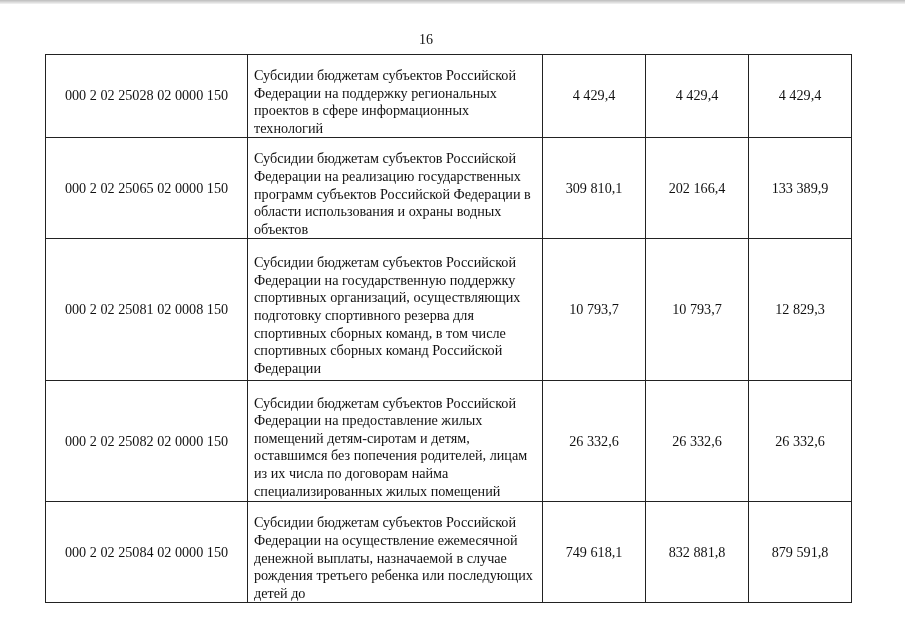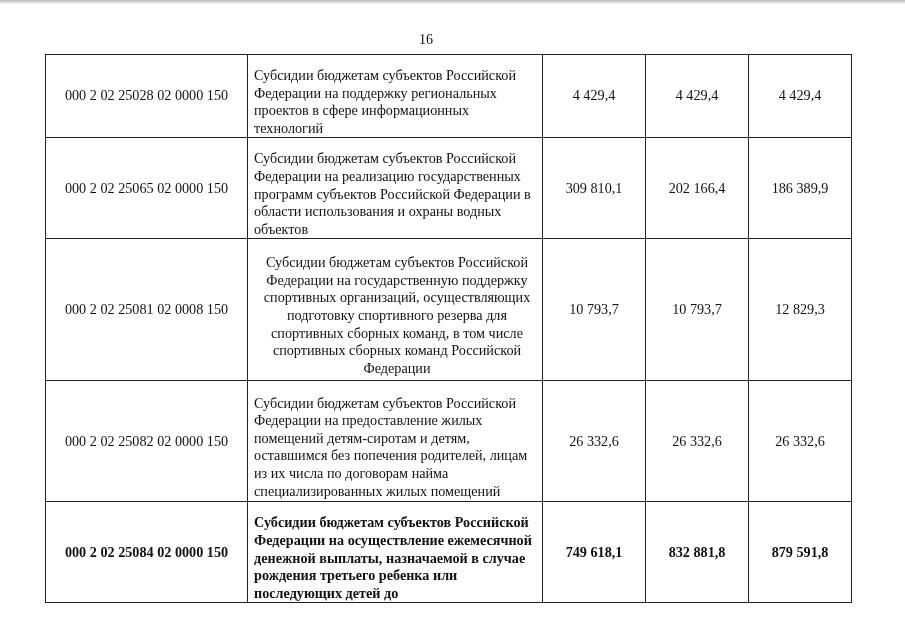--- a/index.html
+++ b/index.html
@@ -57,23 +57,23 @@
       padding-left: 6px !important;
       padding-right: 2px !important;
       vertical-align: top;
     }
     td.num {
       width: 102px;
       text-align: center;
     }
     tr.r1 td { height: 71px; }
     tr.r2 td { height: 87px; }
-    tr.r3 td { height: 141px; text-align: center; }
+    tr.r3 td { height: 141px; }
     tr.r4 td { height: 120px; }
-    tr.r5 td { height: 88px; font-weight: bold; }
+    tr.r5 td { height: 88px; }
     .desc-text { display: block; margin-top: 12px; }
   </style>
 </head>
 <body>
 
 <div class="scan-edge"></div>
 
 <div class="page-number">
   <span>16</span>
 </div>
@@ -89,21 +89,21 @@
       <td class="num">4 429,4</td>
       <td class="num">4 429,4</td>
     </tr>
     <tr class="r2">
       <td class="code">000 2 02 25065 02 0000 150</td>
       <td class="desc">
           <span class="desc-text">Субсидии бюджетам субъектов Российской Федерации на реализацию государственных программ субъектов Российской Федерации в области использования и охраны водных объектов</span>
         </td>
       <td class="num">309 810,1</td>
       <td class="num">202 166,4</td>
-      <td class="num">186 389,9</td>
+      <td class="num">133 389,9</td>
     </tr>
     <tr class="r3">
       <td class="code">000 2 02 25081 02 0008 150</td>
       <td class="desc">
           <span class="desc-text">Субсидии бюджетам субъектов Российской Федерации на государственную поддержку спортивных организаций, осуществляющих подготовку спортивного резерва для спортивных сборных команд, в том числе спортивных сборных команд Российской Федерации</span>
         </td>
       <td class="num">10 793,7</td>
       <td class="num">10 793,7</td>
       <td class="num">12 829,3</td>
     </tr>

